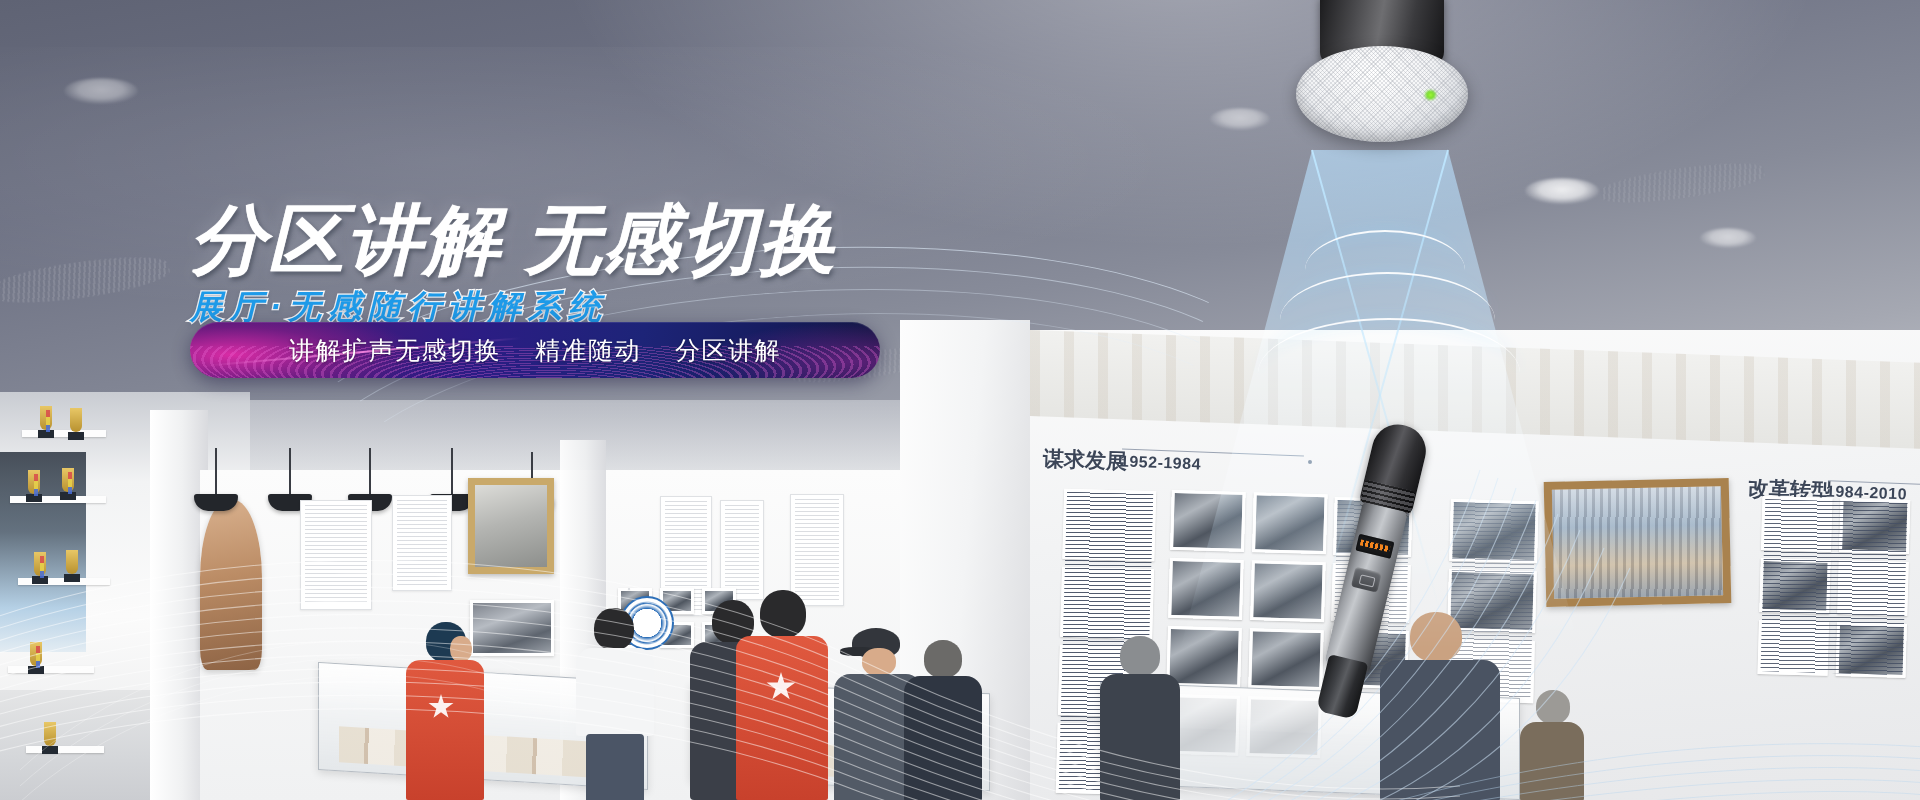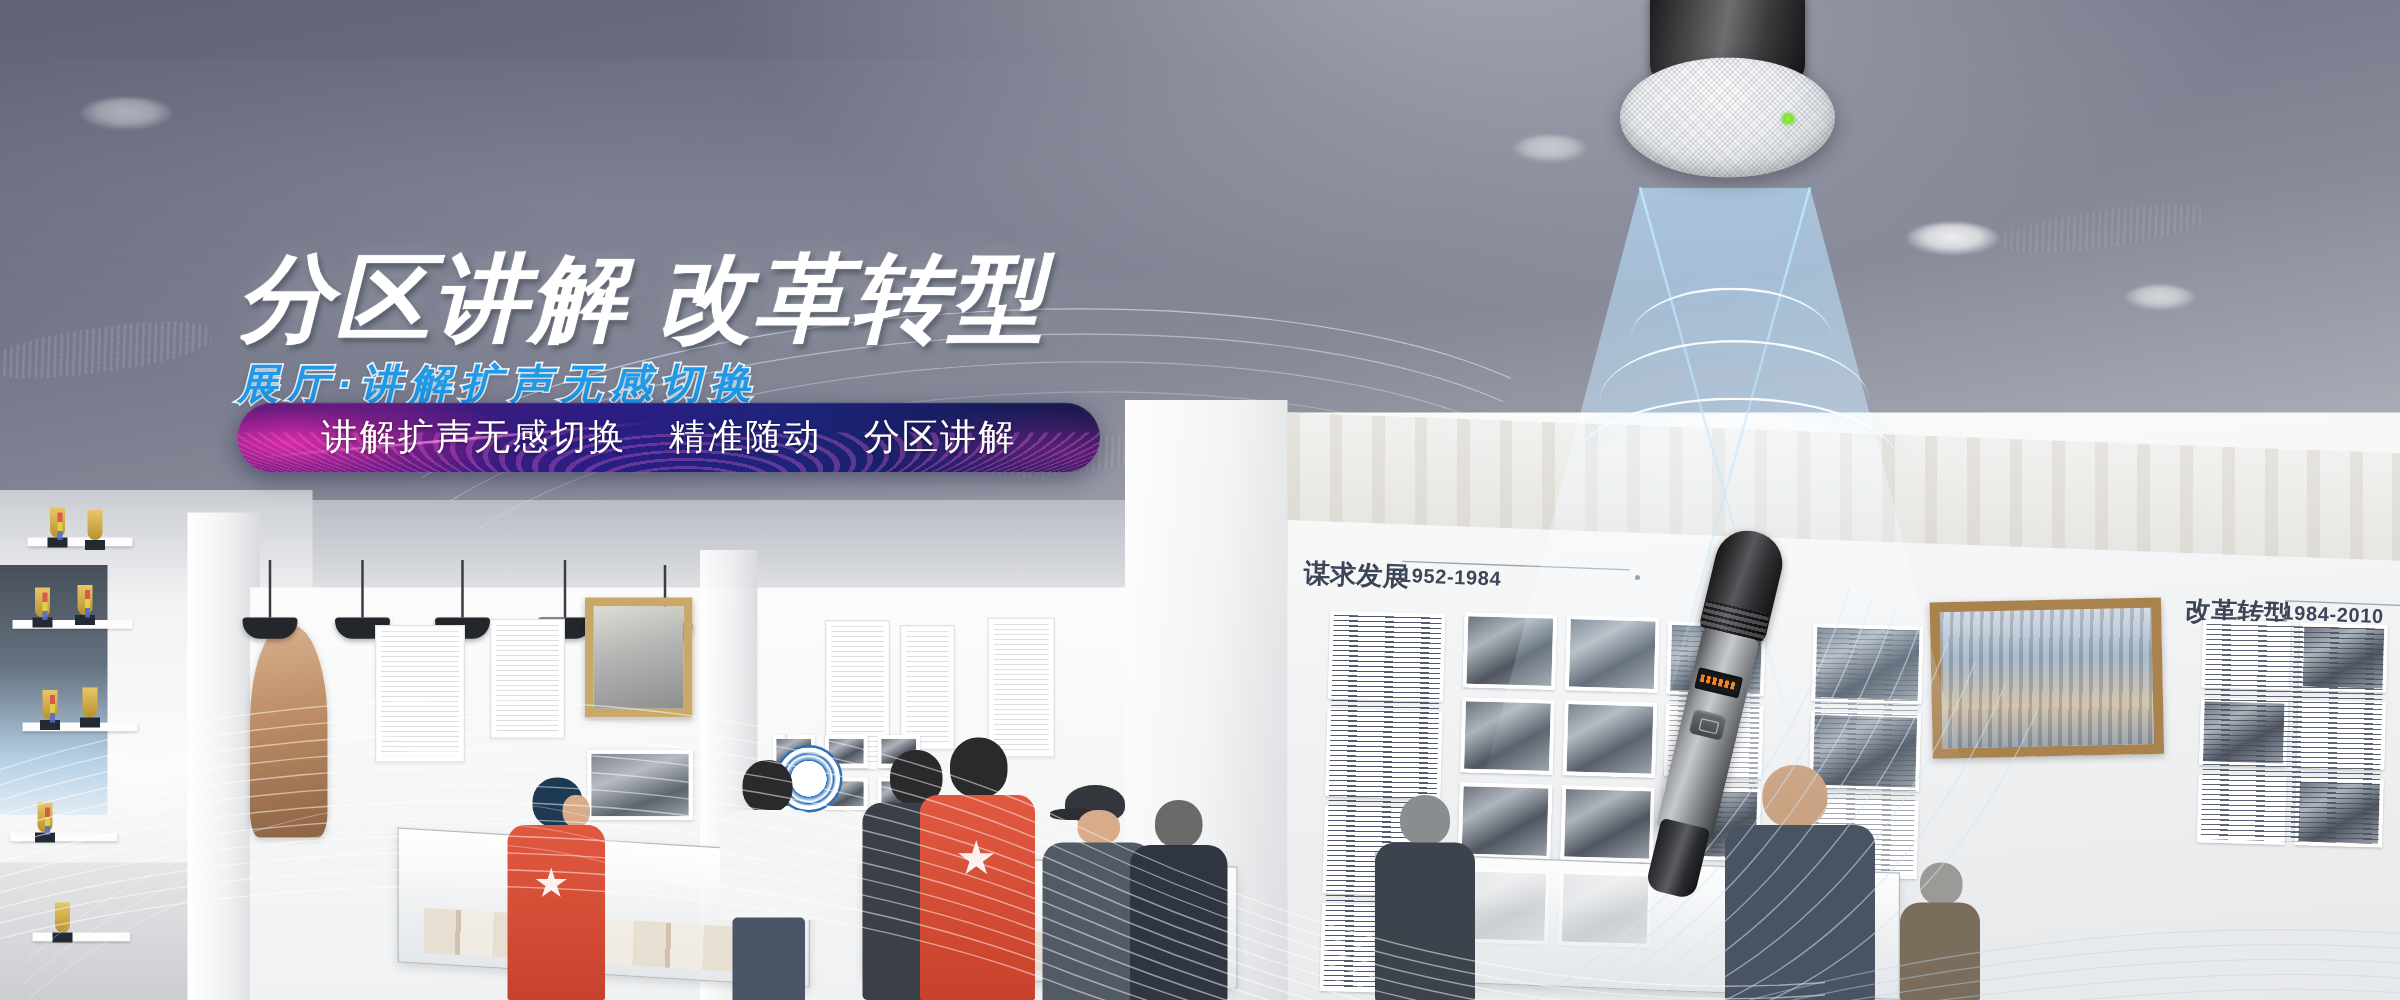--- a/index.html
+++ b/index.html
@@ -250,21 +250,21 @@
     box-shadow:0 5px 18px rgba(25,20,60,.45), inset 0 1px 0 rgba(255,255,255,.10);
     overflow:hidden;display:flex;align-items:center;
   }
   .pill-moire{position:absolute;left:0;bottom:-14px;width:100%;height:46px;
     background:repeating-radial-gradient(ellipse 320px 38px at 52% 120%,
       rgba(235,105,215,.42) 0 2px, rgba(0,0,0,0) 2px 6px);opacity:.75;}
   .pill-streak{position:absolute;left:2%;top:52%;width:46%;height:2px;
     background:linear-gradient(90deg, rgba(255,120,220,0), rgba(255,140,230,.85), rgba(255,120,220,0));
     transform:rotate(-5deg);filter:blur(.6px);}
   .pill-text{position:relative;z-index:2;width:100%;display:flex;align-items:center;
-    justify-content:center;gap:34px;color:#fff;font-size:29px;font-weight:400;letter-spacing:1.5px;
+    justify-content:center;gap:34px;color:#fff;font-size:25px;font-weight:400;letter-spacing:1.5px;
     text-shadow:0 1px 3px rgba(0,0,0,.45);}
 </style>
 </head>
 <body>
 
 <div class="stage">
 
   <div class="photo">
 
     <div class="ceiling">
@@ -570,22 +570,22 @@
       <div class="mic-rings"></div>
       <div class="mic-body"></div>
       <div class="mic-screen"></div>
       <div class="mic-btn"></div>
       <div class="mic-bottom"></div>
     </div>
 
   </div>
 
   <div class="textblock">
-    <div class="headline">分区讲解 改革转型</div>
-    <div class="subline">展厅·讲解扩声无感切换</div>
+    <div class="headline">分区讲解 无感切换</div>
+    <div class="subline">展厅·无感随行讲解系统</div>
 
     <div class="pill">
       <div class="pill-moire"></div>
       <div class="pill-streak"></div>
       <div class="pill-text">
         <span>讲解扩声无感切换</span>
         <span>精准随动</span>
         <span>分区讲解</span>
       </div>
     </div>

